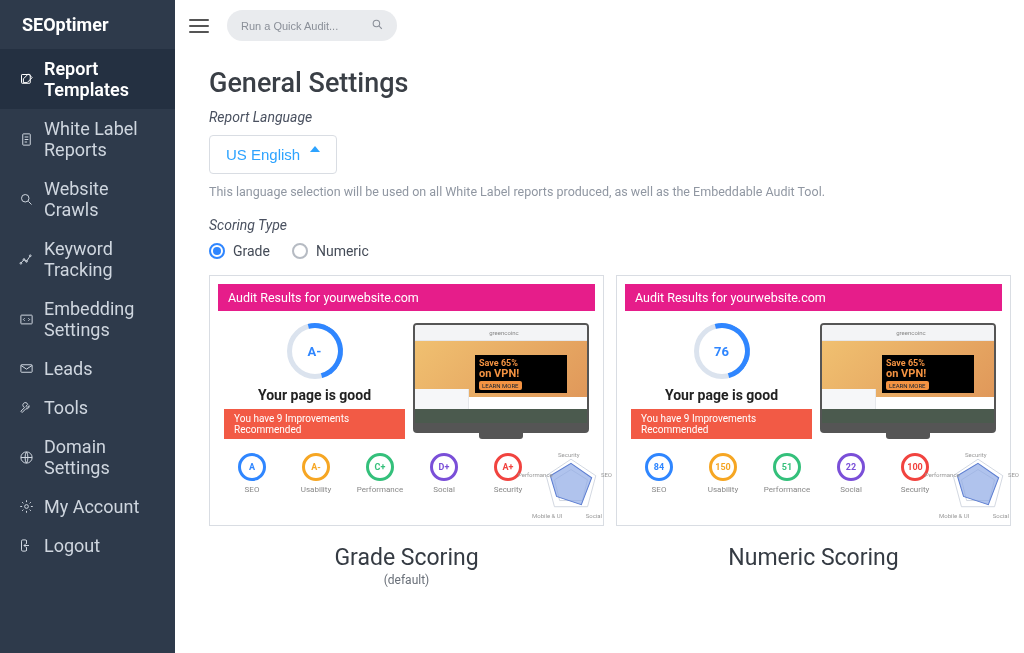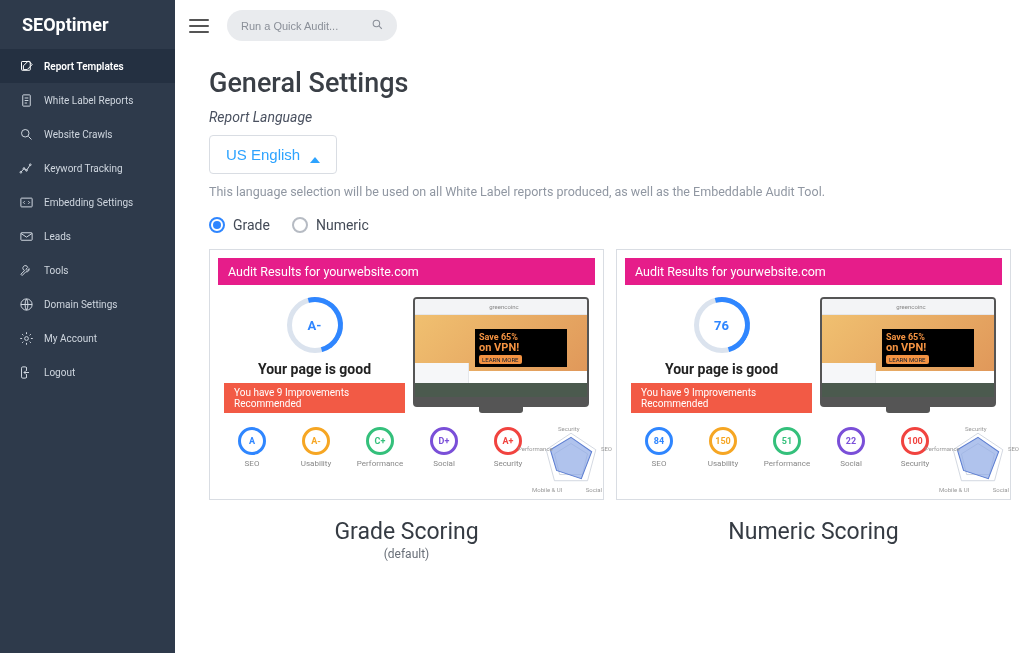--- a/index.html
+++ b/index.html
@@ -29,21 +29,21 @@
     color: #fff;
     font-size: 18px;
     font-weight: 700;
   }
   .nav { list-style: none; }
   .nav li {
     display: flex;
     align-items: center;
     gap: 10px;
     padding: 9px 14px 9px 18px;
-    font-size: 10px;
+    font-size: 18px;
     color: #cfd6df;
     cursor: pointer;
   }
   .nav li.active { background: #243041; color: #fff; font-weight: 600; }
   .nav .icon { width: 16px; height: 16px; flex-shrink: 0; display: inline-flex; align-items: center; justify-content: center; }
   .nav svg { width: 15px; height: 15px; stroke: currentColor; fill: none; stroke-width: 1.6; }
 
   
   .main { flex: 1; display: flex; flex-direction: column; }
   .topbar {
@@ -70,21 +70,21 @@
   }
   .search-wrap input::placeholder { color: #8a8f98; }
   .search-wrap .mag svg { width: 13px; height: 13px; stroke: #8a8f98; fill: none; stroke-width: 2; }
 
   .content { padding: 20px 34px 12px 34px; overflow: auto; flex: 1; }
   h1 { font-size: 27px; font-weight: 500; color: #3a3f46; margin-bottom: 10px; }
   .label { font-size: 14px; color: #4a5160; margin-bottom: 10px; font-style: italic; }
   .help { font-size: 12.5px; color: #9097a2; margin: 10px 0 18px; }
 
   .select-btn {
-    display: inline-flex; align-items: flex-end; gap: 10px;
+    display: inline-flex; align-items: flex-start; gap: 10px;
     border: 1px solid #d9dde3; border-radius: 4px;
     padding: 10px 16px 10px 16px;
     font-size: 15px; color: #2da3ff;
     background: #fff; cursor: pointer;
   }
   .select-btn .caret {
     width: 0; height: 0; border-left: 5px solid transparent; border-right: 5px solid transparent;
     border-bottom: 6px solid #2da3ff;
   }
 
@@ -307,20 +307,21 @@
   <div class="content">
     <h1>General Settings</h1>
 
     <div class="label">Report Language</div>
     <button class="select-btn">
       <span>US English</span>
       <span class="caret"></span>
     </button>
     <div class="help">This language selection will be used on all White Label reports produced, as well as the Embeddable Audit Tool.</div>
 
+    <div class="label">Scoring Type</div>
     <div class="radios">
       <label class="radio selected">
         <span class="dot"></span>
         <span>Grade</span>
       </label>
       <label class="radio">
         <span class="dot"></span>
         <span>Numeric</span>
       </label>
     </div>

